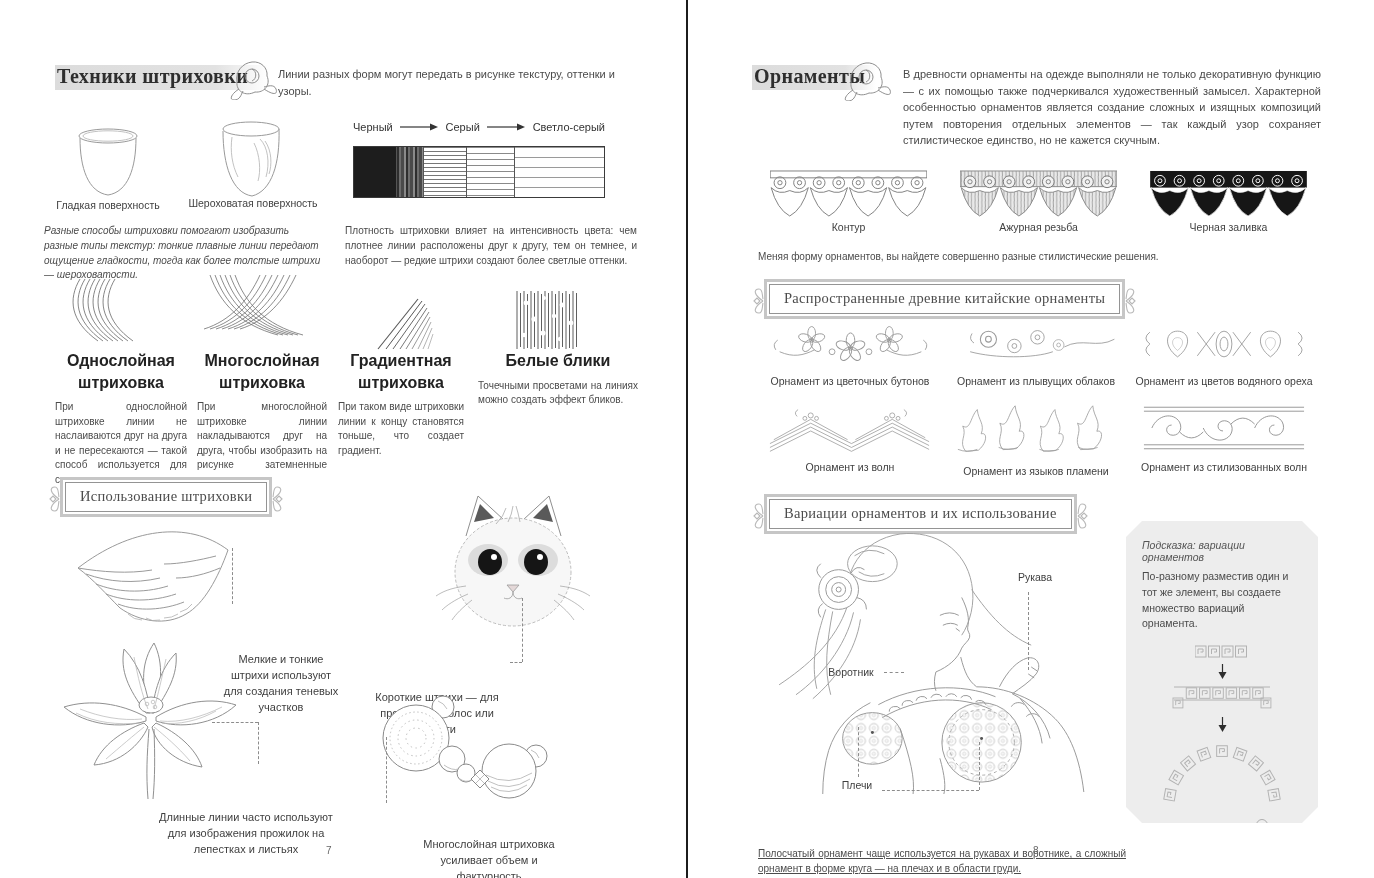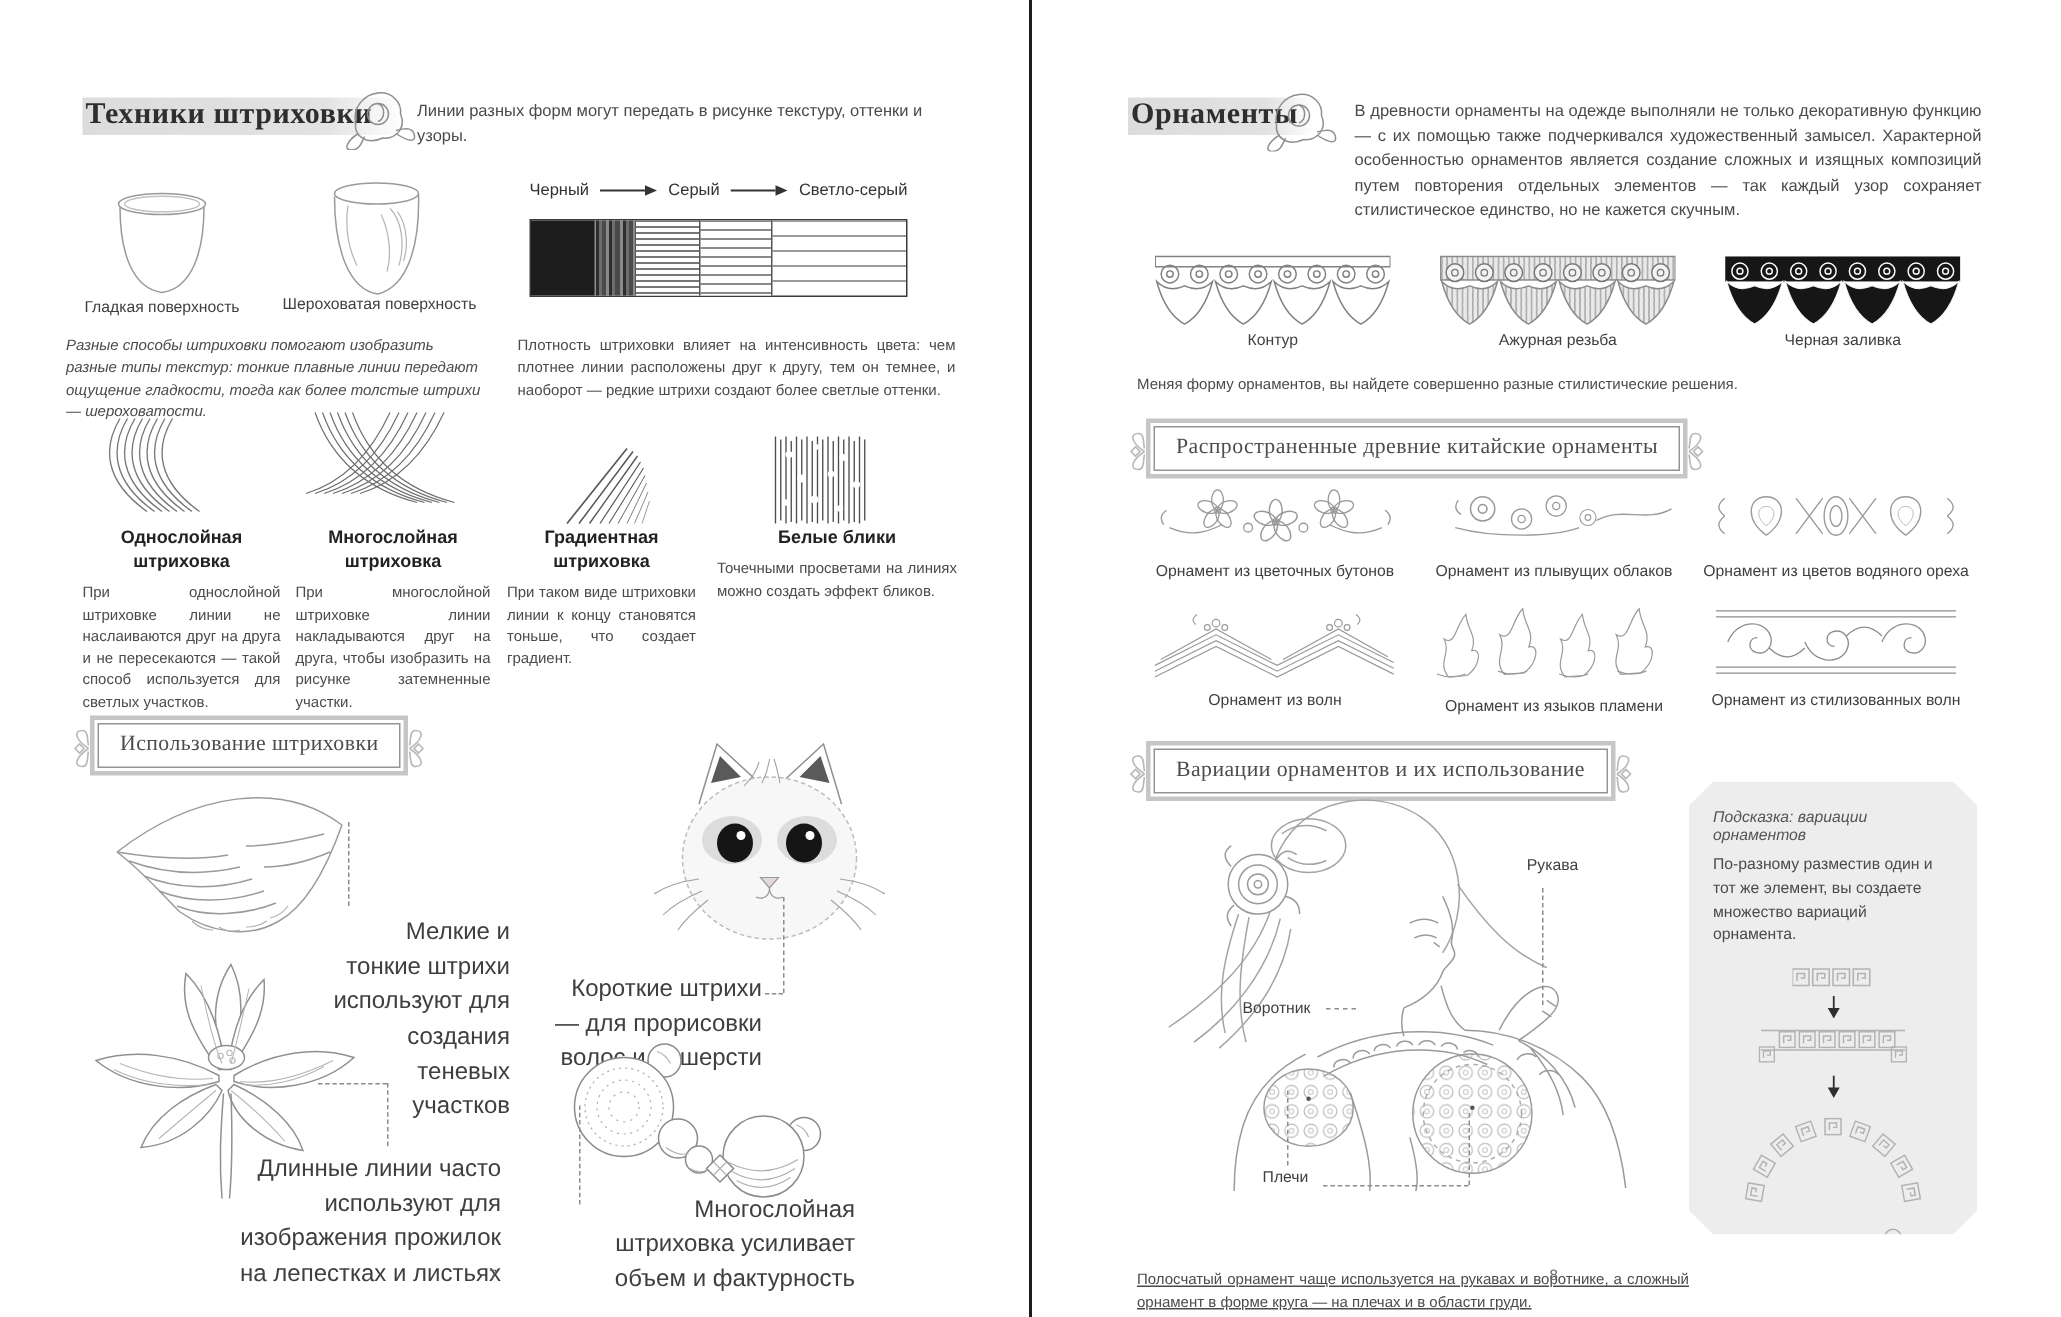--- a/index.html
+++ b/index.html
@@ -12,42 +12,42 @@
   #spine{position:absolute;left:686px;top:0;width:2px;height:878px;background:#1c1c1c;}
 
   .title-band{height:25px;background:linear-gradient(90deg,#dcdcdc 0%,#e2e2e2 75%,rgba(226,226,226,0));
               display:flex;align-items:flex-start;padding-left:2px;}
   .page-title{font-family:"Liberation Serif","DejaVu Serif",serif;font-weight:bold;
               font-size:20px;color:#2e2e2e;letter-spacing:.4px;white-space:nowrap;}
   .intro{font-size:11px;line-height:1.5;color:#4a4a4a;}
   .just{text-align:justify;}
   .body10{font-size:10px;line-height:1.48;color:#4b4b4b;}
   .label{font-size:10.5px;color:#3f3f3f;text-align:center;line-height:1.35;}
-  .tech-head{font-size:12px;font-weight:bold;color:#222;text-align:center;line-height:1.35;margin-bottom:7px;}
+  .tech-head{font-size:16px;font-weight:bold;color:#222;text-align:center;line-height:1.35;margin-bottom:7px;}
   .tech-text{font-size:10px;line-height:1.45;color:#4b4b4b;text-align:justify;}
 
   .secbox{background:#fff;border:3px solid #c6c6c6;}
   .secbox .inner{border:1px solid #949494;margin:2px;padding:5px 14px 6px;text-align:center;
        font-family:"Liberation Serif","DejaVu Serif",serif;font-size:14.5px;color:#4c4c4c;letter-spacing:.3px;white-space:nowrap;}
   .flourish-l{position:absolute;left:-17px;top:4px;}
   .flourish-r{position:absolute;right:-17px;top:4px;transform:scaleX(-1);}
 
   .grad-row{display:flex;align-items:center;justify-content:space-between;font-size:11px;color:#333;}
   .grad-strip{display:flex;border:1px solid #3a3a3a;height:52px;box-sizing:border-box;}
   .grad-strip .seg{height:100%;box-sizing:border-box;border-left:1px solid #555;}
   .grad-strip .seg:first-child{border-left:none;}
   .g1{background:#1d1d1d;}
   .g2{background:repeating-linear-gradient(90deg,#2e2e2e 0 2px,#6d6d6d 2px 4px,#4a4a4a 4px 7px,#8a8a8a 7px 9px);}
   .g3{background:repeating-linear-gradient(180deg,#777 0 1px,#fff 1px 4px);}
   .g4{background:repeating-linear-gradient(180deg,#8a8a8a 0 1px,#fff 1px 6px);}
   .g5{background:repeating-linear-gradient(180deg,#9a9a9a 0 1px,#fff 1px 10px);}
 
   .dashv{border-left:1px dashed #8c8c8c;width:0;}
   .dashh{border-top:1px dashed #8c8c8c;height:0;}
-  .callout{font-size:16px;color:#3f3f3f;text-align:right;line-height:1.45;}
+  .callout{font-size:11px;color:#3f3f3f;text-align:center;line-height:1.45;margin-top:42px;}
 
   .tipbox{background:#ededed;
     clip-path:polygon(16px 0,calc(100% - 16px) 0,100% 16px,100% calc(100% - 16px),calc(100% - 16px) 100%,16px 100%,0 calc(100% - 16px),0 16px);
     padding:18px 16px 10px;box-sizing:border-box;}
   .tip-title{font-size:10.5px;font-style:italic;color:#555;margin-bottom:6px;}
   .tip-text{font-size:10.5px;line-height:1.5;color:#4b4b4b;}
   .tip-stack{display:flex;flex-direction:column;align-items:center;margin-top:10px;}
   .tip-stack > *{margin:3px 0;}
 
   .pagenum{font-size:10px;color:#666;}

